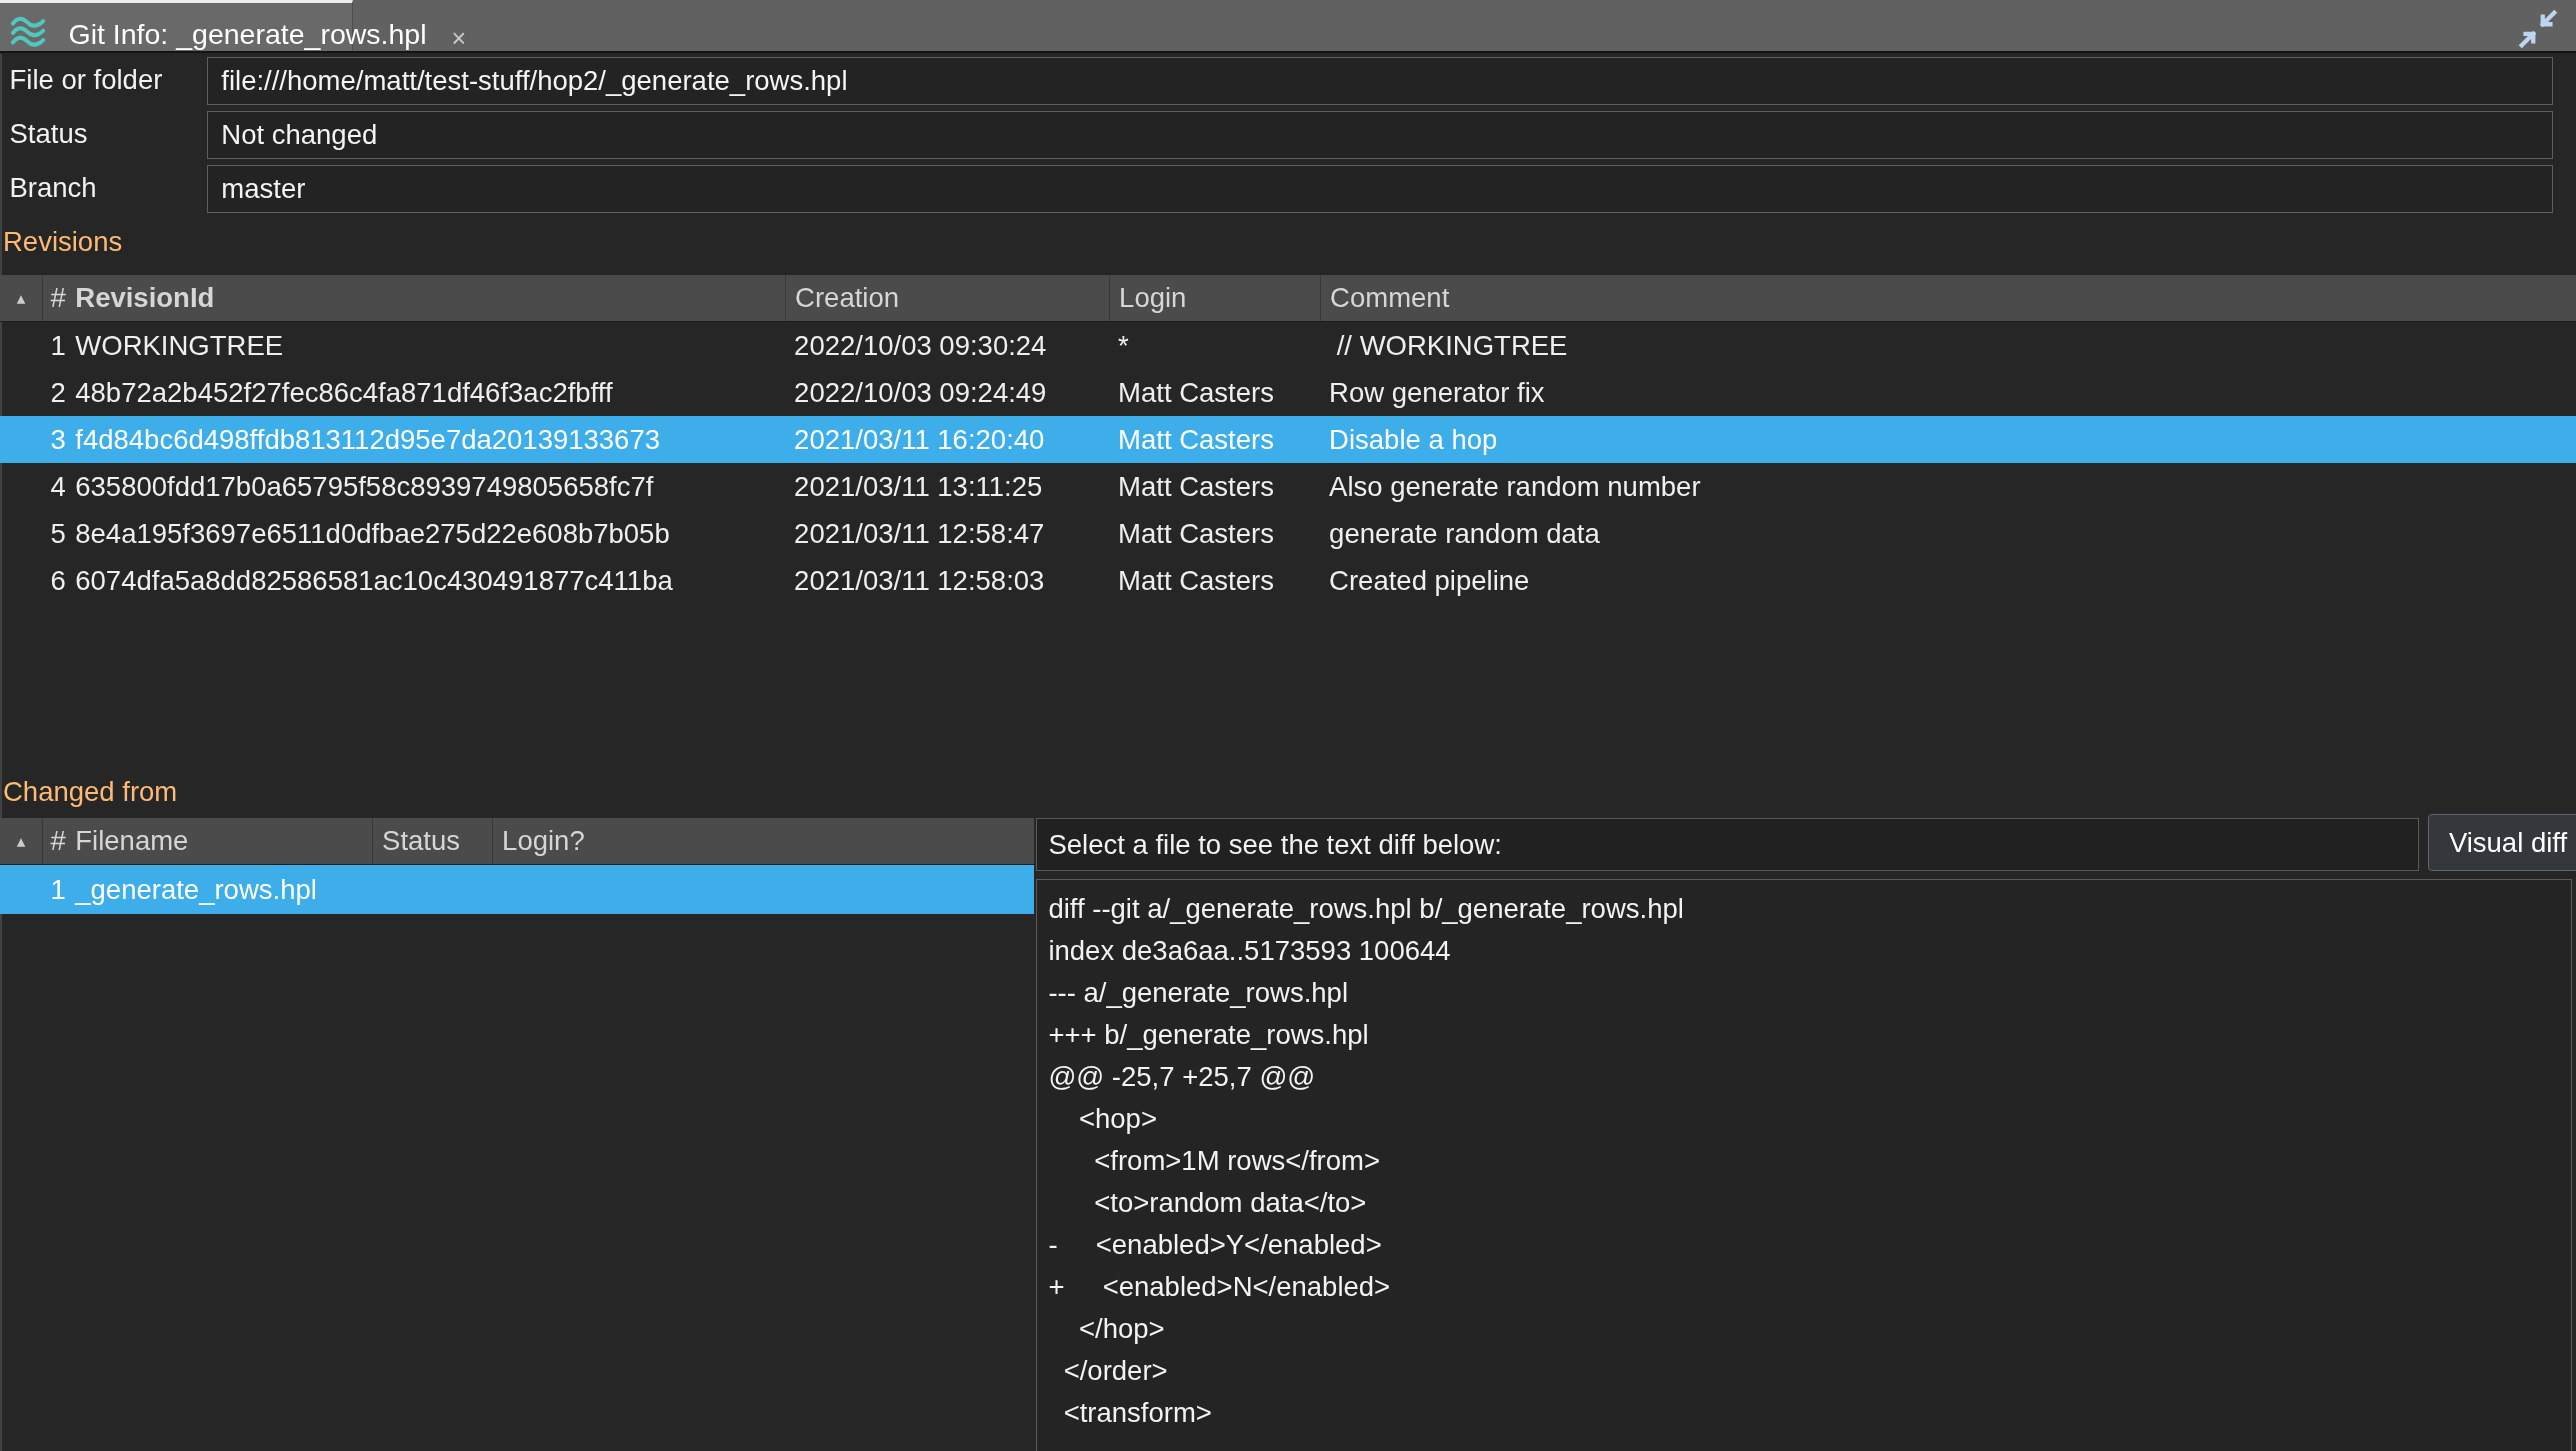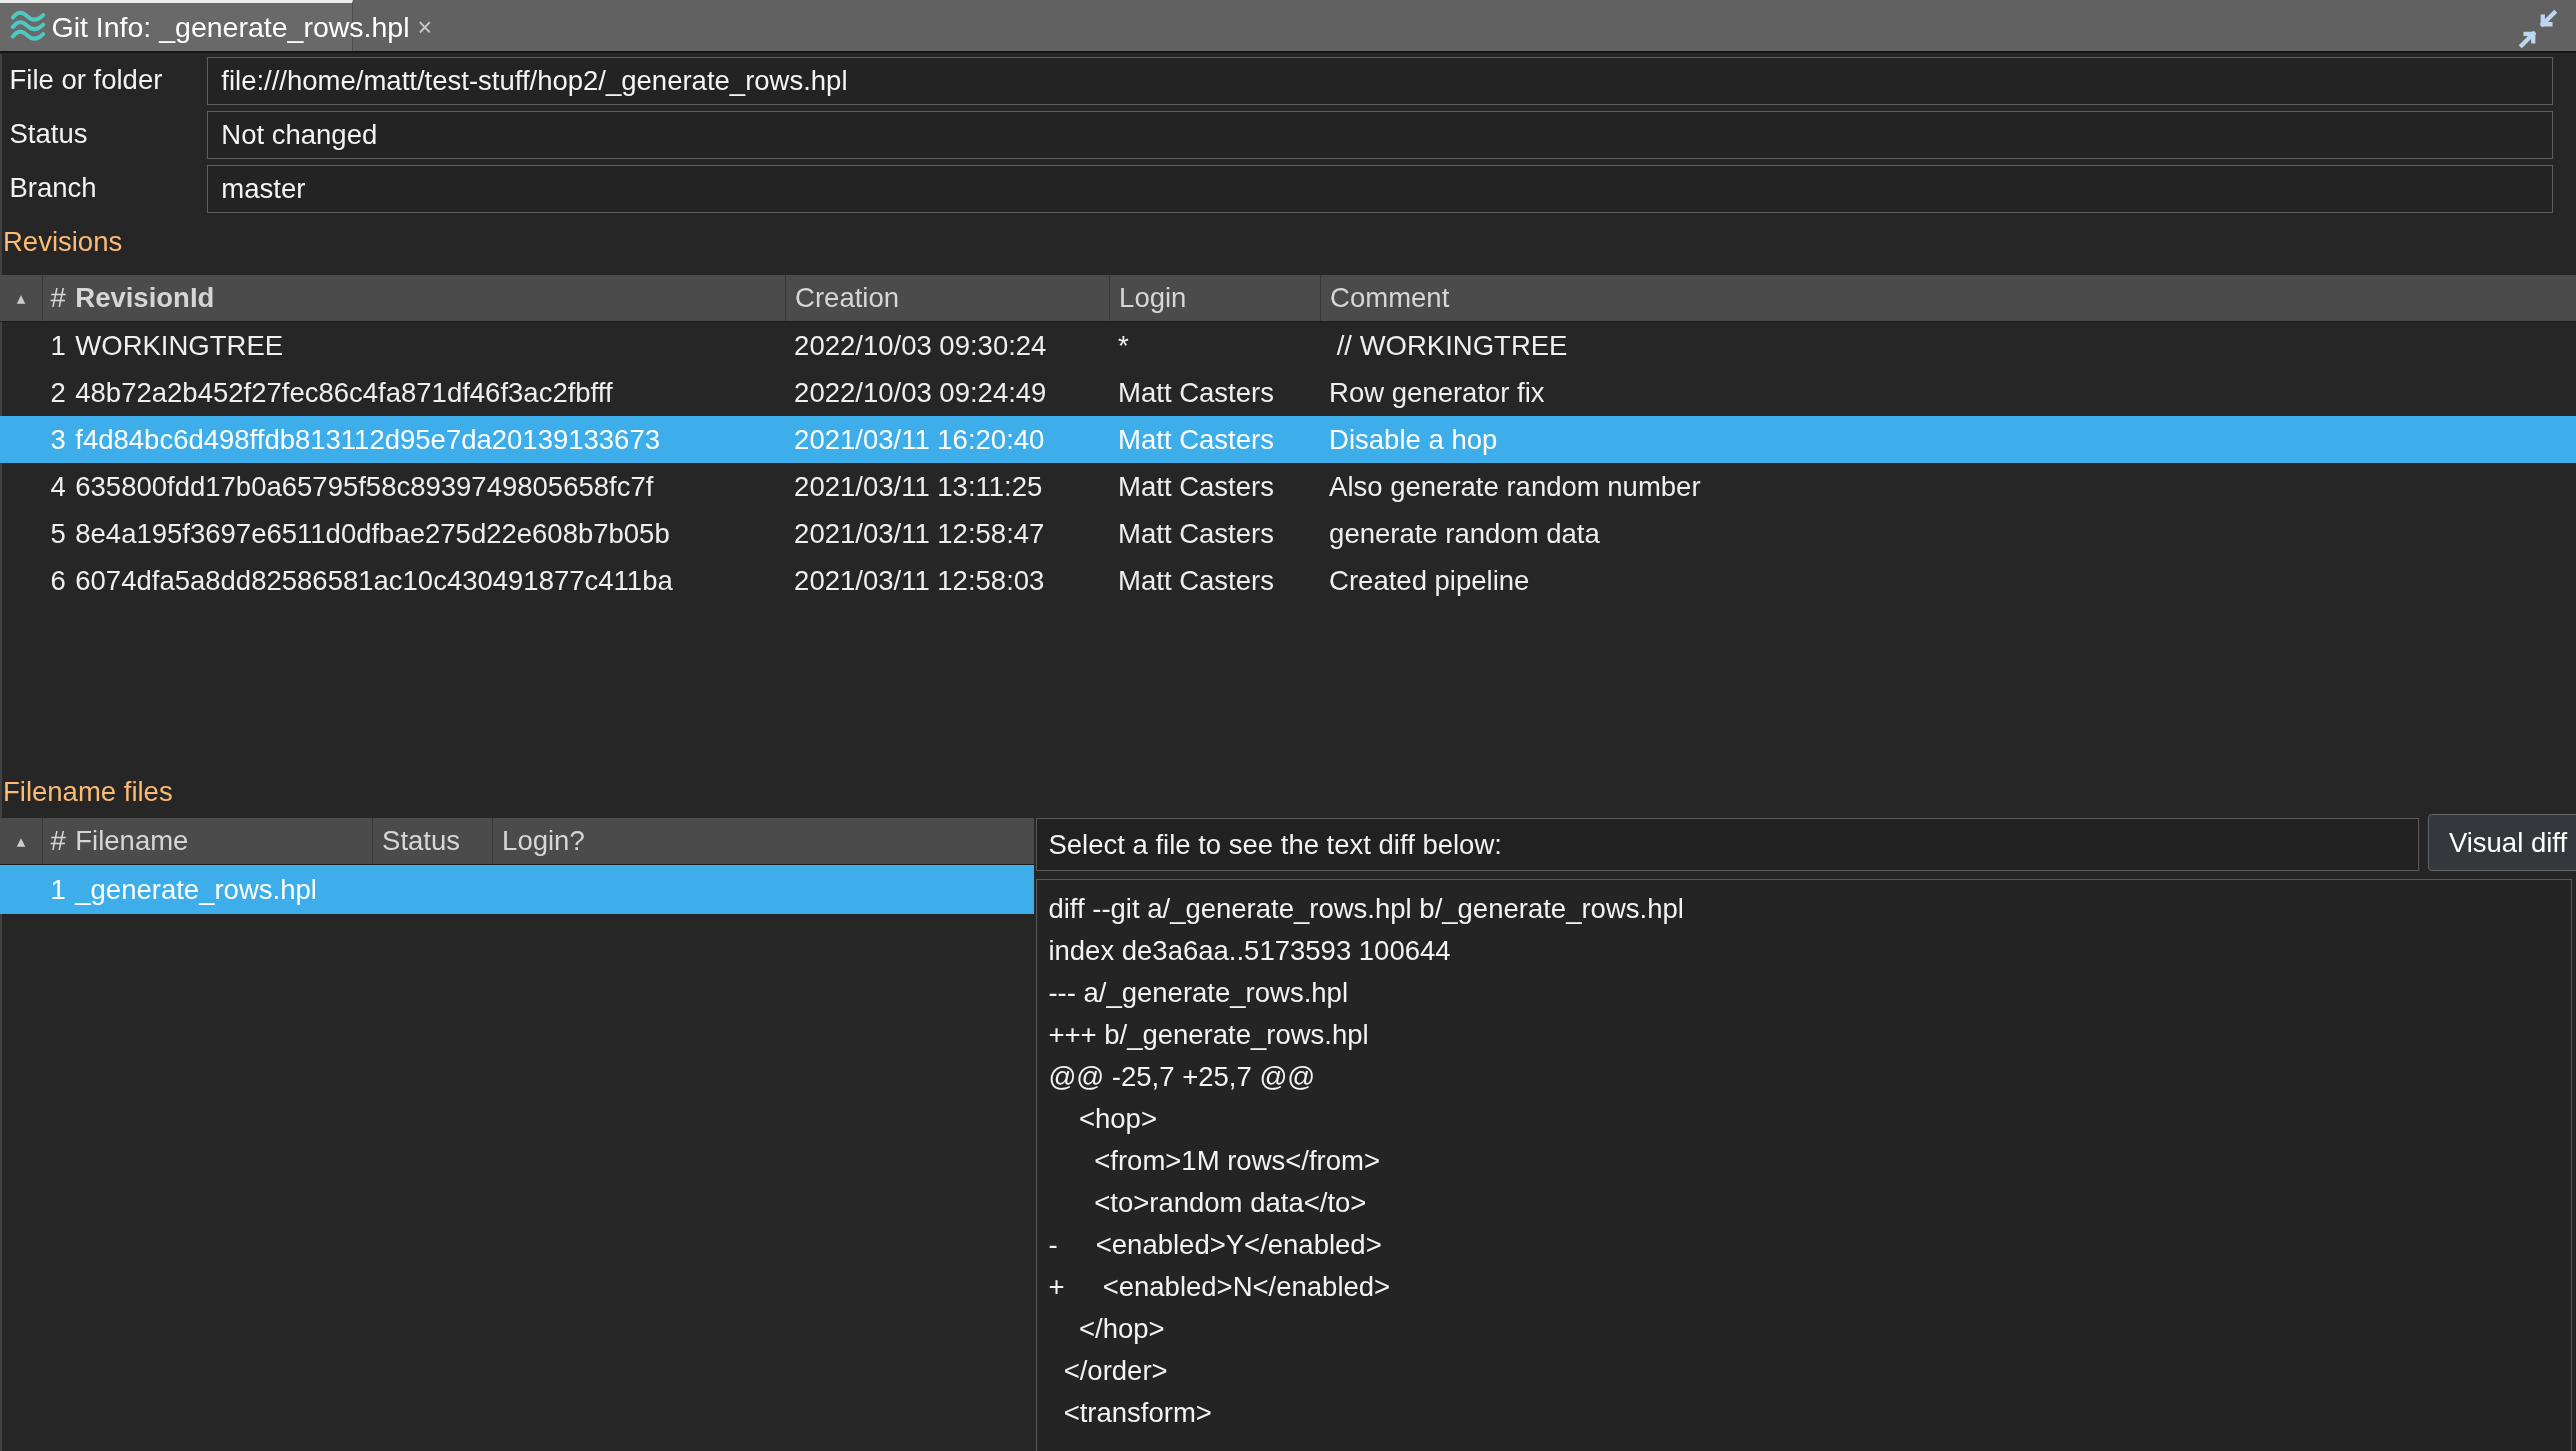--- a/index.html
+++ b/index.html
@@ -17,21 +17,21 @@
     position:absolute;left:0;top:0;width:2576px;height:51px;
     background:#616161;
     border-bottom:2.8px solid #141414;
   }
   .tab{
     position:absolute;left:0;top:0;height:51px;width:353px;
     background:#696969;
     border-top:3.8px solid #ececec;
     border-right:0.9px solid #4d4d4d;
     box-sizing:border-box;
-    display:flex;align-items:center;gap:6px;
+    display:flex;align-items:flex-end;gap:23px;
     padding:0 13.3px 0 9.5px;
   }
   .tab-title{color:#ffffff;font-size:28.5px;white-space:nowrap;}
   .tab-close{color:#c9c9c9;font-size:25px;line-height:25px;padding-left:1.9px;cursor:default;}
   .collapse-btn{position:absolute;right:17px;top:7.6px;width:42px;height:42px;}
   
   .win-edge{position:absolute;left:0;top:54px;bottom:0;width:1.9px;background:#424242;}
   
   .form-row{position:absolute;left:0;height:46px;width:2576px;}
   .form-row .lbl{
@@ -187,21 +187,21 @@
   <div class="trow grid-rev">
     <div class="cell sortc"></div>
     <div class="cell numc">6</div>
     <div class="cell" style="padding-left:5.7px;">6074dfa5a8dd82586581ac10c430491877c411ba</div>
     <div class="cell sep pad">2021/03/11 12:58:03</div>
     <div class="cell sep pad">Matt Casters</div>
     <div class="cell sep pad">Created pipeline</div>
   </div>
 </div>
 
-<div class="section-label lbl-changed">Filename files</div>
+<div class="section-label lbl-changed">Changed from</div>
 
 <div class="changed-table">
   <div class="tbl-header grid-chg hdr">
     <div class="cell sortc">▴</div>
     <div class="cell numc">#</div>
     <div class="cell" style="padding-left:5.7px;">Filename</div>
     <div class="cell sep pad">Status</div>
     <div class="cell sep pad">Login?</div>
   </div>
   <div class="trow grid-chg selected">

